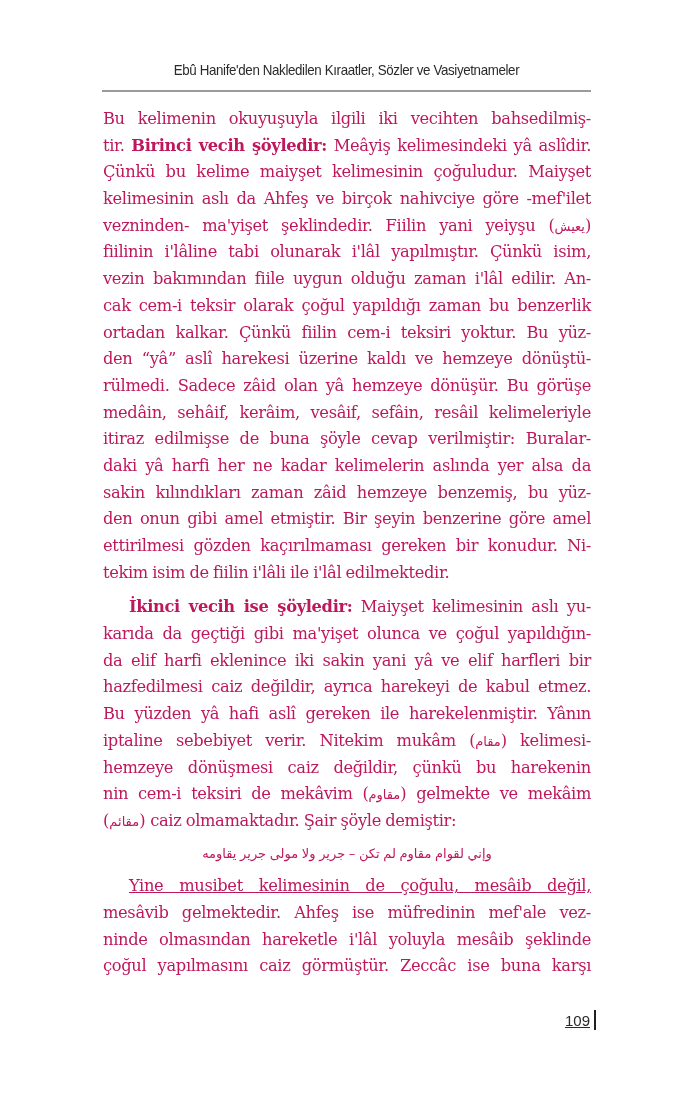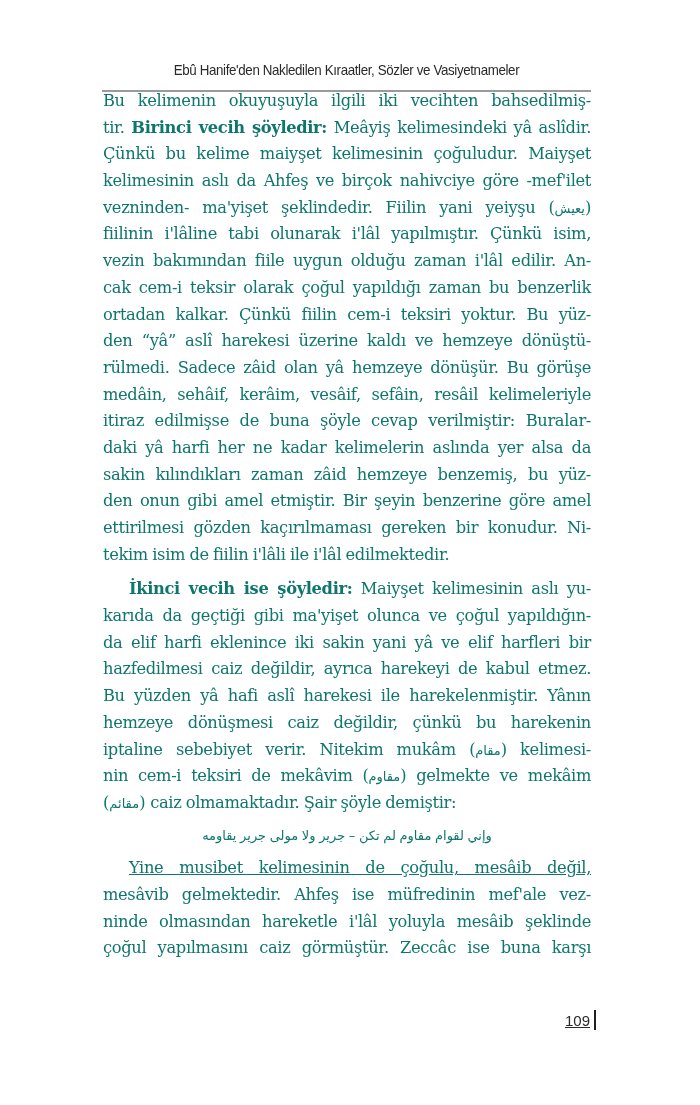--- a/index.html
+++ b/index.html
@@ -9,23 +9,23 @@
     text-align: center;
     font-family: "Liberation Sans", sans-serif;
     font-size: 14.5px; color: #2a2a2a; letter-spacing: -0.4px;
     transform: scaleX(0.92); transform-origin: center;
   }
   .header-rule {
     position: absolute; left: 102px; top: 90px; width: 489px; height: 2px;
     background: #9a9a9a;
   }
   .body-text {
-    position: absolute; left: 103px; top: 88px; width: 488px;
+    position: absolute; left: 103px; top: 106px; width: 488px;
     font-family: "DejaVu Serif", serif;
-    font-size: 16.3px; line-height: 26.7px; color: #0f766e;
+    font-size: 16.3px; line-height: 26.7px; color: #be185d;
     text-align: justify; letter-spacing: -0.35px; word-spacing: -0.5px;
   }
   .body-text p { margin: 0; text-align: justify; }
   .body-text p.gap { margin-top: 8px; }
   .line { display: block; text-align: justify; text-align-last: justify; white-space: nowrap; overflow: visible; height: 26.7px; }
   .line.last { text-align-last: left; }
   b { font-weight: bold; }
   .ar { font-family: "DejaVu Sans", sans-serif; font-size: 13px; }
   .verse {
     text-align: center !important; text-align-last: center !important;
@@ -64,23 +64,23 @@
       <span class="line"><span>sakin kılındıkları zaman zâid hemzeye benzemiş, bu yüz-</span></span>
       <span class="line"><span>den onun gibi amel etmiştir. Bir şeyin benzerine göre amel</span></span>
       <span class="line"><span>ettirilmesi gözden kaçırılmaması gereken bir konudur. Ni-</span></span>
       <span class="line last"><span>tekim isim de fiilin i'lâli ile i'lâl edilmektedir.</span></span>
     </p>
   <p id="para2" class="gap">
       <span class="line" style="padding-left: 26px;"><b>İkinci vecih ise şöyledir:</b><span> Maiyşet kelimesinin aslı yu-</span></span>
       <span class="line"><span>karıda da geçtiği gibi ma'yişet olunca ve çoğul yapıldığın-</span></span>
       <span class="line"><span>da elif harfi eklenince iki sakin yani yâ ve elif harfleri bir</span></span>
       <span class="line"><span>hazfedilmesi caiz değildir, ayrıca harekeyi de kabul etmez.</span></span>
-      <span class="line"><span>Bu yüzden yâ hafi aslî harekesi ile harekelenmiştir. Yânın</span></span>
+      <span class="line"><span>Bu yüzden yâ hafi aslî gereken ile harekelenmiştir. Yânın</span></span>
+      <span class="line"><span>iptaline sebebiyet verir. Nitekim mukâm (</span><span class="ar" dir="rtl">مقام</span><span>) kelimesi-</span></span>
       <span class="line"><span>hemzeye dönüşmesi caiz değildir, çünkü bu harekenin</span></span>
-      <span class="line"><span>iptaline sebebiyet verir. Nitekim mukâm (</span><span class="ar" dir="rtl">مقام</span><span>) kelimesi-</span></span>
       <span class="line"><span>nin cem-i teksiri de mekâvim (</span><span class="ar" dir="rtl">مقاوم</span><span>) gelmekte ve mekâim</span></span>
       <span class="line last"><span>(</span><span class="ar" dir="rtl">مقائم</span><span>) caiz olmamaktadır. Şair şöyle demiştir:</span></span>
     </p>
   <div class="verse">وإني لقوام مقاوم لم تكن – جرير ولا مولى جرير يقاومه</div>
   <p id="para3">
       <span class="line" style="padding-left: 26px; text-decoration: underline;"><span>Yine musibet kelimesinin de çoğulu, mesâib değil,</span></span>
       <span class="line"><span>mesâvib gelmektedir. Ahfeş ise müfredinin mef'ale vez-</span></span>
       <span class="line"><span>ninde olmasından hareketle i'lâl yoluyla mesâib şeklinde</span></span>
       <span class="line"><span>çoğul yapılmasını caiz görmüştür. Zeccâc ise buna karşı</span></span>
     </p>

